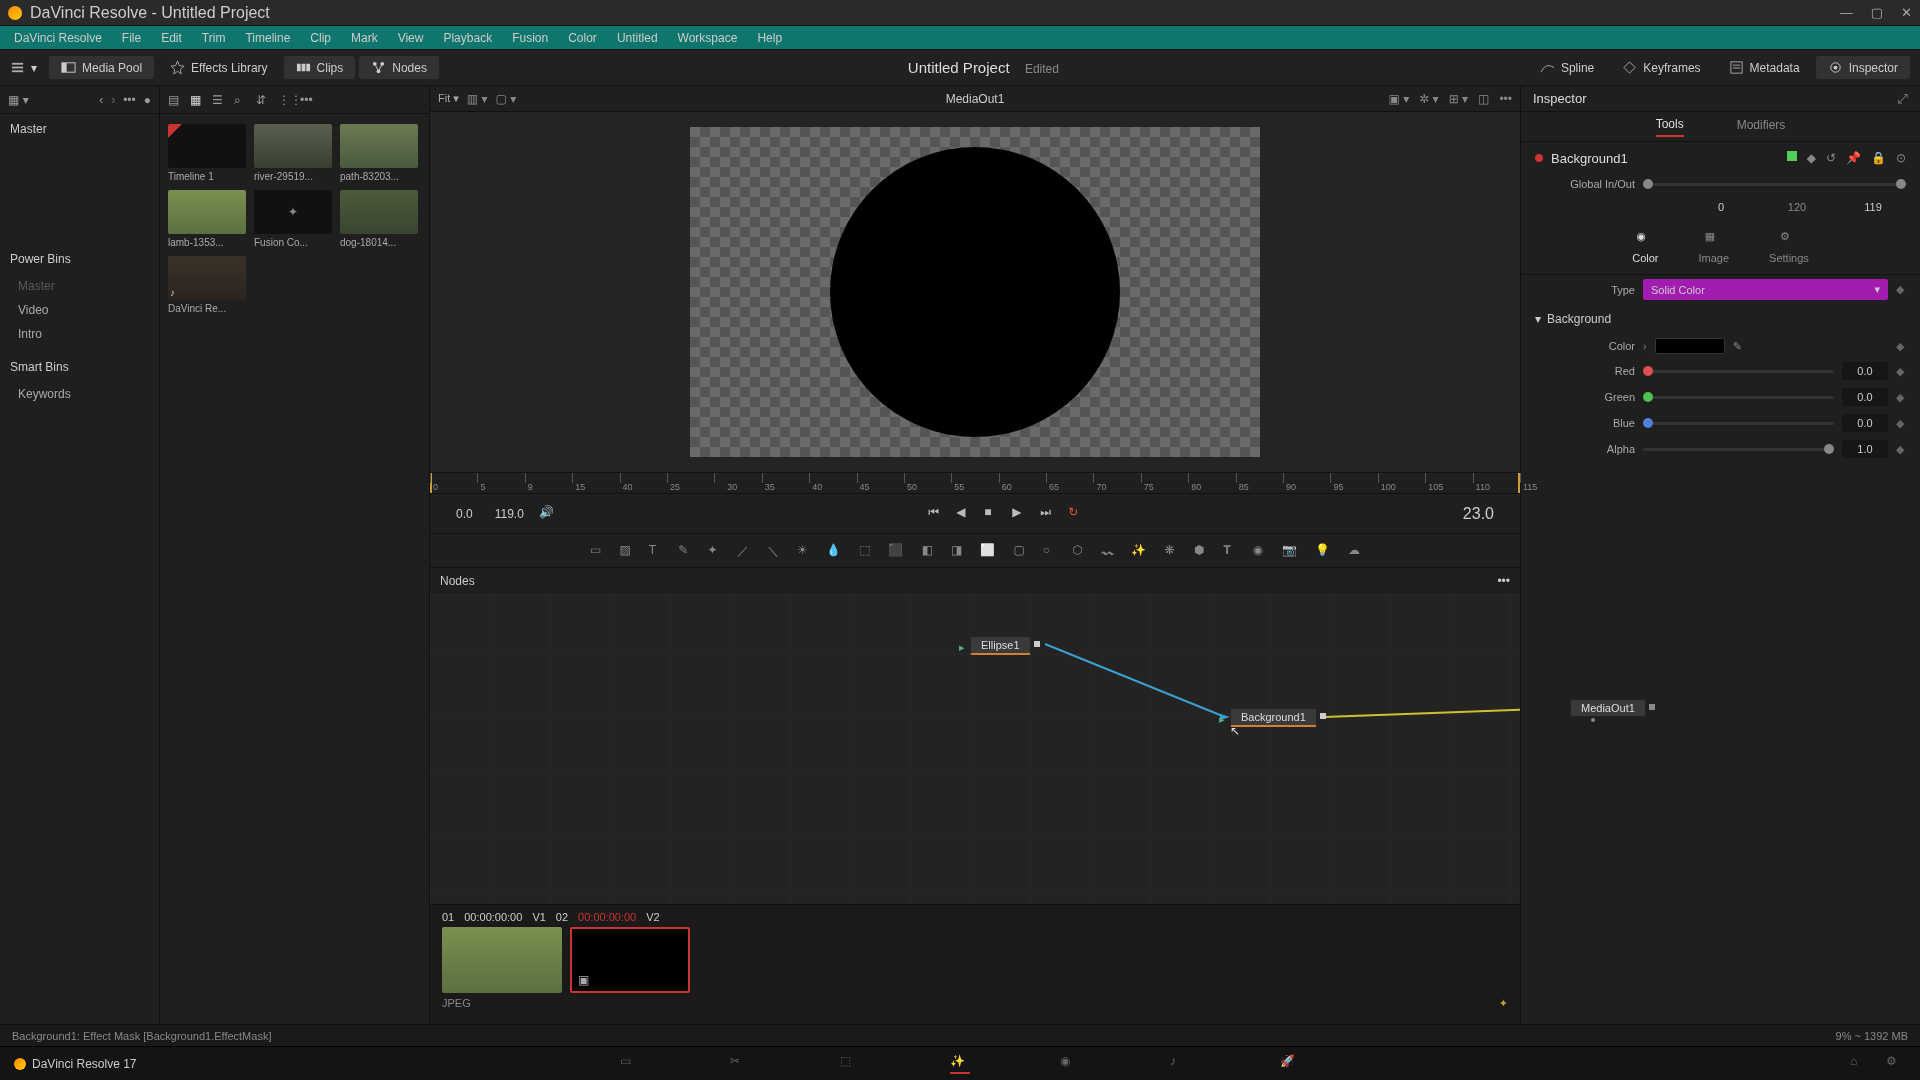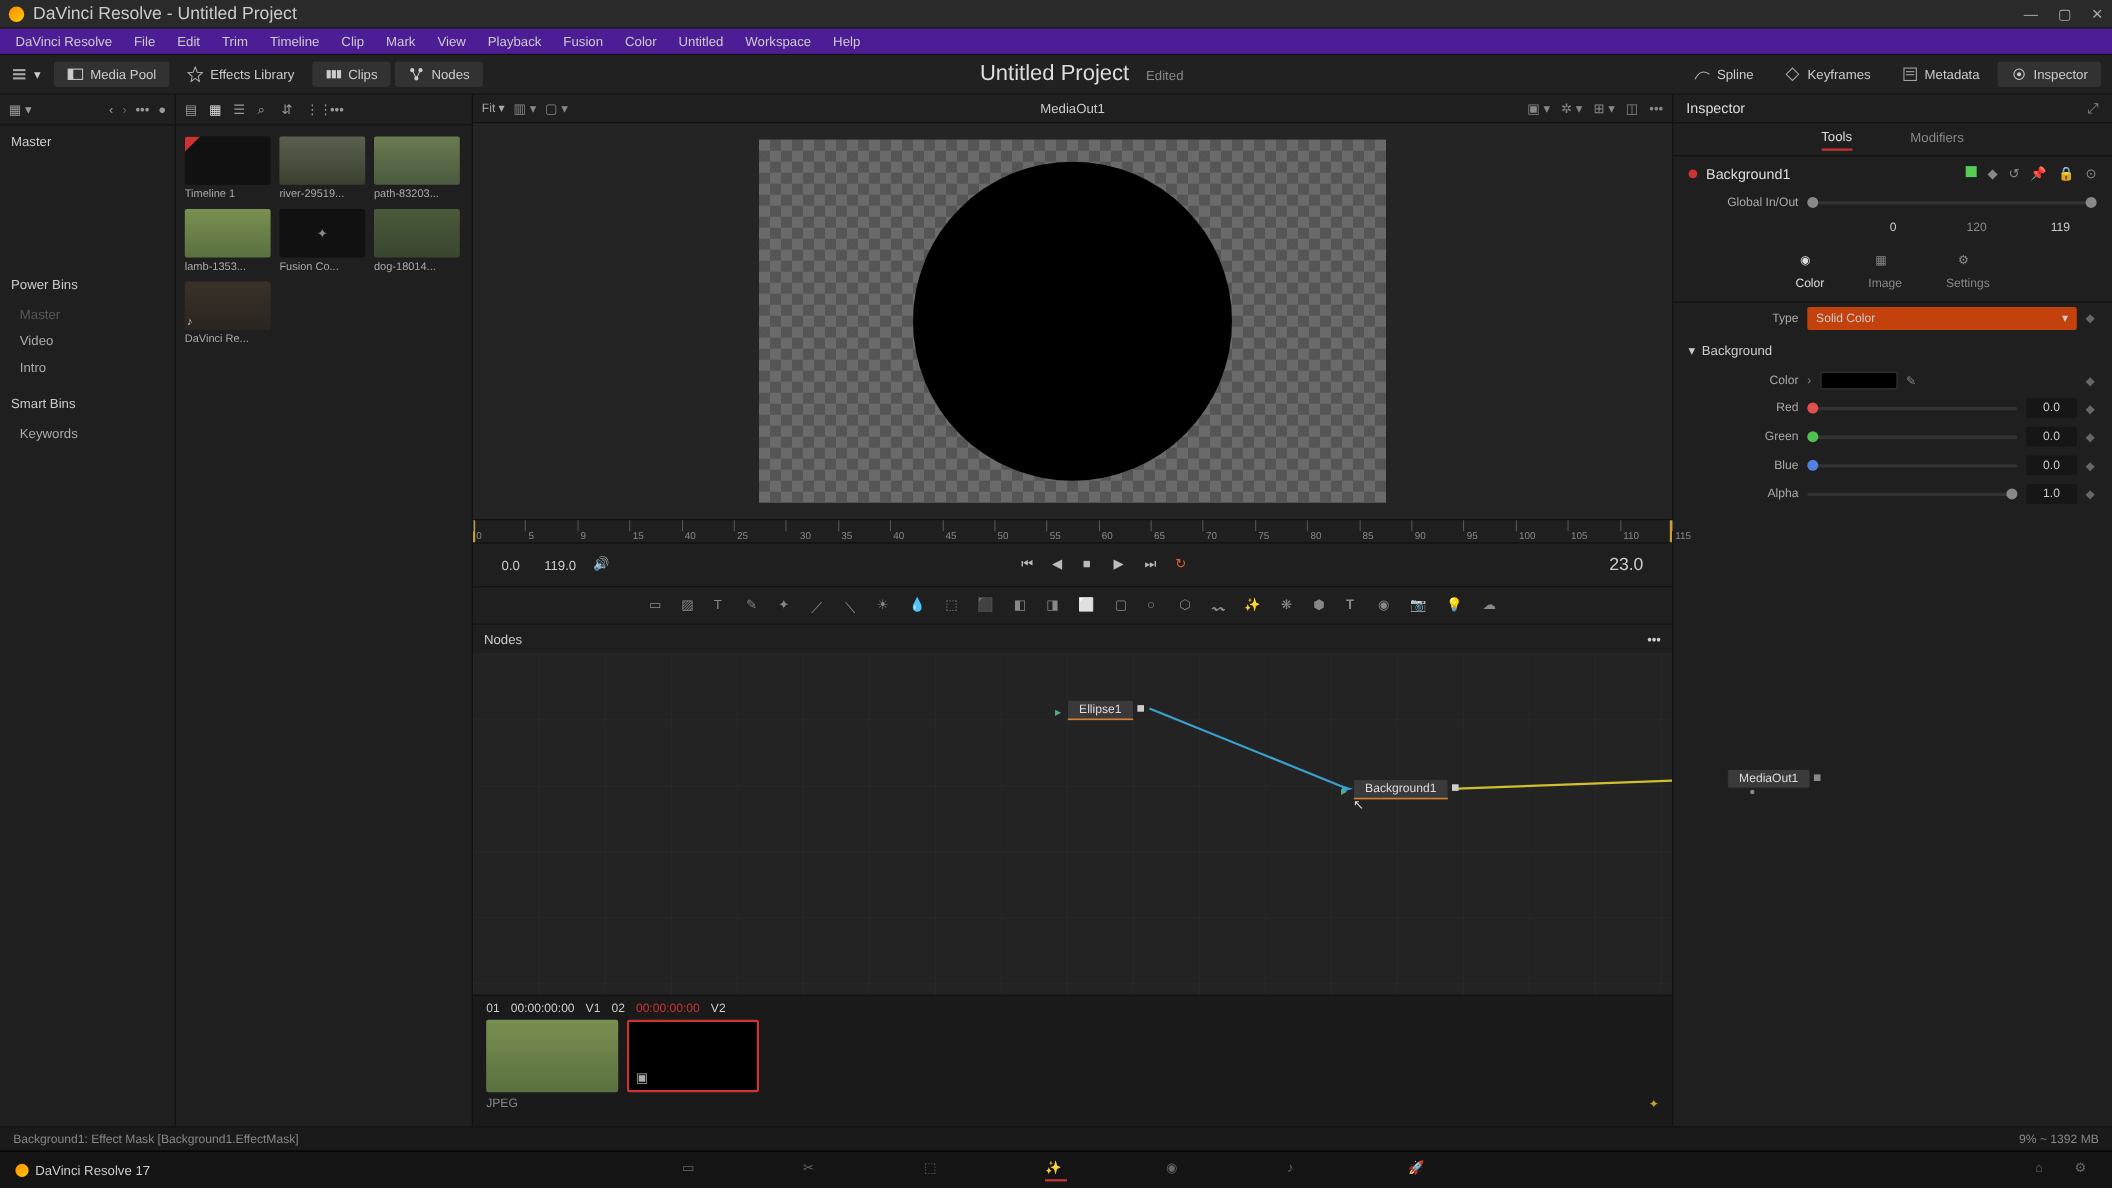--- a/index.html
+++ b/index.html
@@ -2,28 +2,28 @@
 <html><head>
 <meta charset="utf-8">
 <style>
 * { margin:0; padding:0; box-sizing:border-box; font-family:"Segoe UI",Arial,sans-serif; user-select:none; }
 body { width:1920px; height:1080px; background:#1f1f1f; color:#a0a0a0; font-size:12px; overflow:hidden; display:flex; flex-direction:column; }
 .titlebar { height:26px; background:#2a2a2a; display:flex; align-items:center; padding:0 8px; border-bottom:1px solid #111; }
 .titlebar .logo { width:14px; height:14px; background:linear-gradient(135deg,#ff8800,#ffcc00); border-radius:50%; margin-right:8px; }
 .titlebar .title { color:#ccc; font-size:16px; flex:1; }
 .wincontrols { display:flex; gap:18px; }
 .wincontrols span { color:#aaa; cursor:pointer; font-size:13px; }
-.menubar { height:24px; background:#4c1d95; display:flex; align-items:center; gap:4px; padding:0 6px; border-bottom:1px solid #111; }
+.menubar { height:24px; background:#0f766e; display:flex; align-items:center; gap:4px; padding:0 6px; border-bottom:1px solid #111; }
 .menubar span { padding:2px 8px; color:#ccc; font-size:12px; cursor:pointer; }
 .toolbar { height:36px; background:#212121; display:flex; align-items:center; border-bottom:1px solid #111; }
 .tool-btn { display:flex; align-items:center; gap:6px; padding:4px 12px; margin:0 2px; color:#ccc; font-size:12px; cursor:pointer; }
 .tool-btn.active { background:#323232; border-radius:3px; }
 .tool-icon { width:15px; height:15px; display:inline-block; }
 .toolbar .center { flex:1; text-align:center; }
-.toolbar .ptitle { color:#ddd; font-size:20px; margin-right:12px; }
+.toolbar .ptitle { color:#ddd; font-size:15px; margin-right:12px; }
 .toolbar .edited { color:#888; font-size:12px; }
 .toolbar .right { display:flex; align-items:flex-end; padding-right:8px; }
 .main { flex:1; display:flex; min-height:0; }
 .left-pane { width:160px; background:#1f1f1f; border-right:1px solid #111; display:flex; flex-direction:column; }
 .left-pane .sec-title { padding:8px 10px; color:#ccc; font-size:12px; }
 .left-pane .item { padding:5px 18px; color:#aaa; font-size:12px; cursor:pointer; }
 .media-pane { width:270px; background:#1f1f1f; border-right:1px solid #111; display:flex; flex-direction:column; }
 .media-tools { height:28px; display:flex; align-items:center; gap:8px; padding:0 8px; border-bottom:1px solid #111; }
 .small-ico { width:14px; height:14px; color:#999; cursor:pointer; }
 .thumbs { display:flex; flex-wrap:wrap; gap:8px; padding:10px 8px;align-items:center; }
@@ -94,21 +94,21 @@
 .insp-row .slider .handle { position:absolute; top:-4px; width:10px; height:10px; background:#888; border-radius:50%; }
 .insp-row .val { width:46px; text-align:center; background:#161616; padding:3px 2px; border-radius:2px; color:#ccc; }
 .insp-row .key { width:10px; color:#666; cursor:pointer; }
 .insp-subtabs { display:flex; justify-content:center; gap:40px; padding:10px 0; border-bottom:1px solid #111; }
 .insp-subtabs .st { display:flex; flex-direction:column; align-items:center; gap:4px; cursor:pointer; font-size:11px; color:#888; }
 .insp-subtabs .st.active { color:#ddd; }
 .insp-subtabs .st .ico { width:18px; height:18px; }
 .insp-section { padding:8px 14px; }
 .insp-section .sec-h { display:flex; align-items:center; gap:6px; color:#ccc; font-size:12px; cursor:pointer; }
 .swatch { width:70px; height:16px; background:#000; border:1px solid #333; border-radius:2px; }
-.select { flex:1; background:#c2410c; padding:4px 8px; border-radius:2px; color:#ccc; display:flex; justify-content:space-between; align-items:center; cursor:pointer; }
+.select { flex:1; background:#a21caf; padding:4px 8px; border-radius:2px; color:#ccc; display:flex; justify-content:space-between; align-items:center; cursor:pointer; }
 svg { display:block; }
 </style>
 </head>
 <body>
 
 <div class="titlebar">
   <span class="logo"></span>
   <span class="title">DaVinci Resolve - Untitled Project</span>
   <div class="wincontrols">
     <span>—</span>

